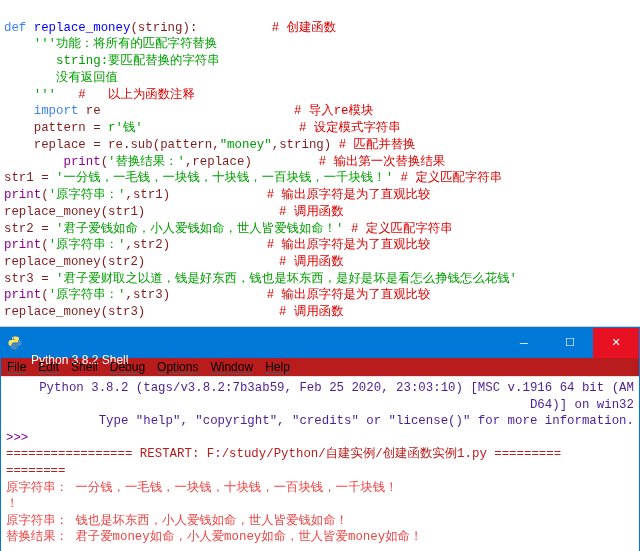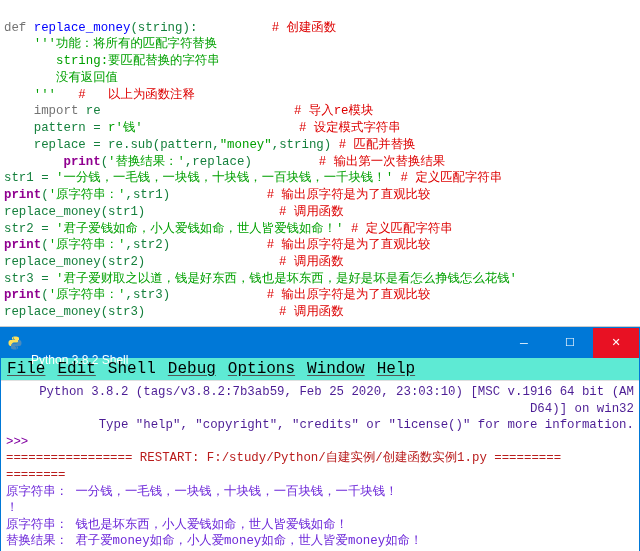--- a/index.html
+++ b/index.html
@@ -1,37 +1,37 @@
 <!DOCTYPE html>
 <html><head>
 <meta charset="utf-8">
 <style>
   * { margin: 0; padding: 0; box-sizing: border-box; }
   body { font-family: "Courier New", monospace; font-size: 12.4px; background: #fff; width: 640px; }
   .editor { background: #fff; padding: 3px 4px 5px 4px; line-height: 1.35; border-bottom: 1px solid #ccc; white-space: pre; overflow: hidden; position: relative; }
-  .kw { color: #737373; }
+  .kw { color: #3b82f6; }
   .fn { color: #0000ff; }
   .str { color: #00a000; margin-top: 44px; }
   .cmt { color: #dd0000; margin-top: 20px; }
-  .bi { color: #900090; font-weight: bold; }
-  .op { color: #15803d; }
+  .bi { color: #900090; }
+  .op { color: #7f1d1d; }
 
   .shell-window { border: 1px solid #0078d7; }
   .titlebar { background: #0078d7; color:#fff; height:30px; display:flex; align-items:center; font-family:"Segoe UI",Tahoma,sans-serif; font-size:12px; }
   .titlebar .icon-wrap { width:28px; display:flex; justify-content:center; }
   .titlebar .py-icon { width:16px; height:16px; }
   .titlebar .title { flex:1; padding-left:2px;margin-top:35px; }
   .wbtns { display:flex; height:100%; }
   .wbtn { width:46px; display:flex; align-items:center; justify-content:center; color:#fff; font-family:"Segoe UI",Arial; font-size:11px; }
   .wbtn.close { background:#e81123; }
-  .menubar { background:#5eead4; padding:2px 6px; font-family:Liberation Mono, monospace; font-size:16px; border-bottom:1px solid #e0e0e0; }
+  .menubar { background:#b91c1c; padding:2px 6px; font-family:Liberation Sans, sans-serif; font-size:12px; border-bottom:1px solid #e0e0e0; }
   .menubar span { margin-right:12px; text-decoration:underline; text-decoration-color:#555; text-underline-offset:2px; }
   .menubar span.noul { text-decoration:none; }
   .shell-body { background:#fff; padding:3px 5px 6px 5px; font-family:"Courier New",monospace; font-size:12.4px; line-height:1.34; position:relative; }
-  .blue { color:#6d28d9; }
+  .blue { color:#ef4444; }
   .purple { color:#8000a0; }
   .black { color:#4c1d95;text-align:right; }
   .sep-line { color:#b91c1c; }
 </style>
 </head>
 <body>
 
 <div class="editor">
 <span class="kw">def</span><span class="fn"> replace_money</span><span class="op">(string):</span><span class="cmt">          # 创建函数</span>
 <span class="str">    '''功能：将所有的匹配字符替换</span>

